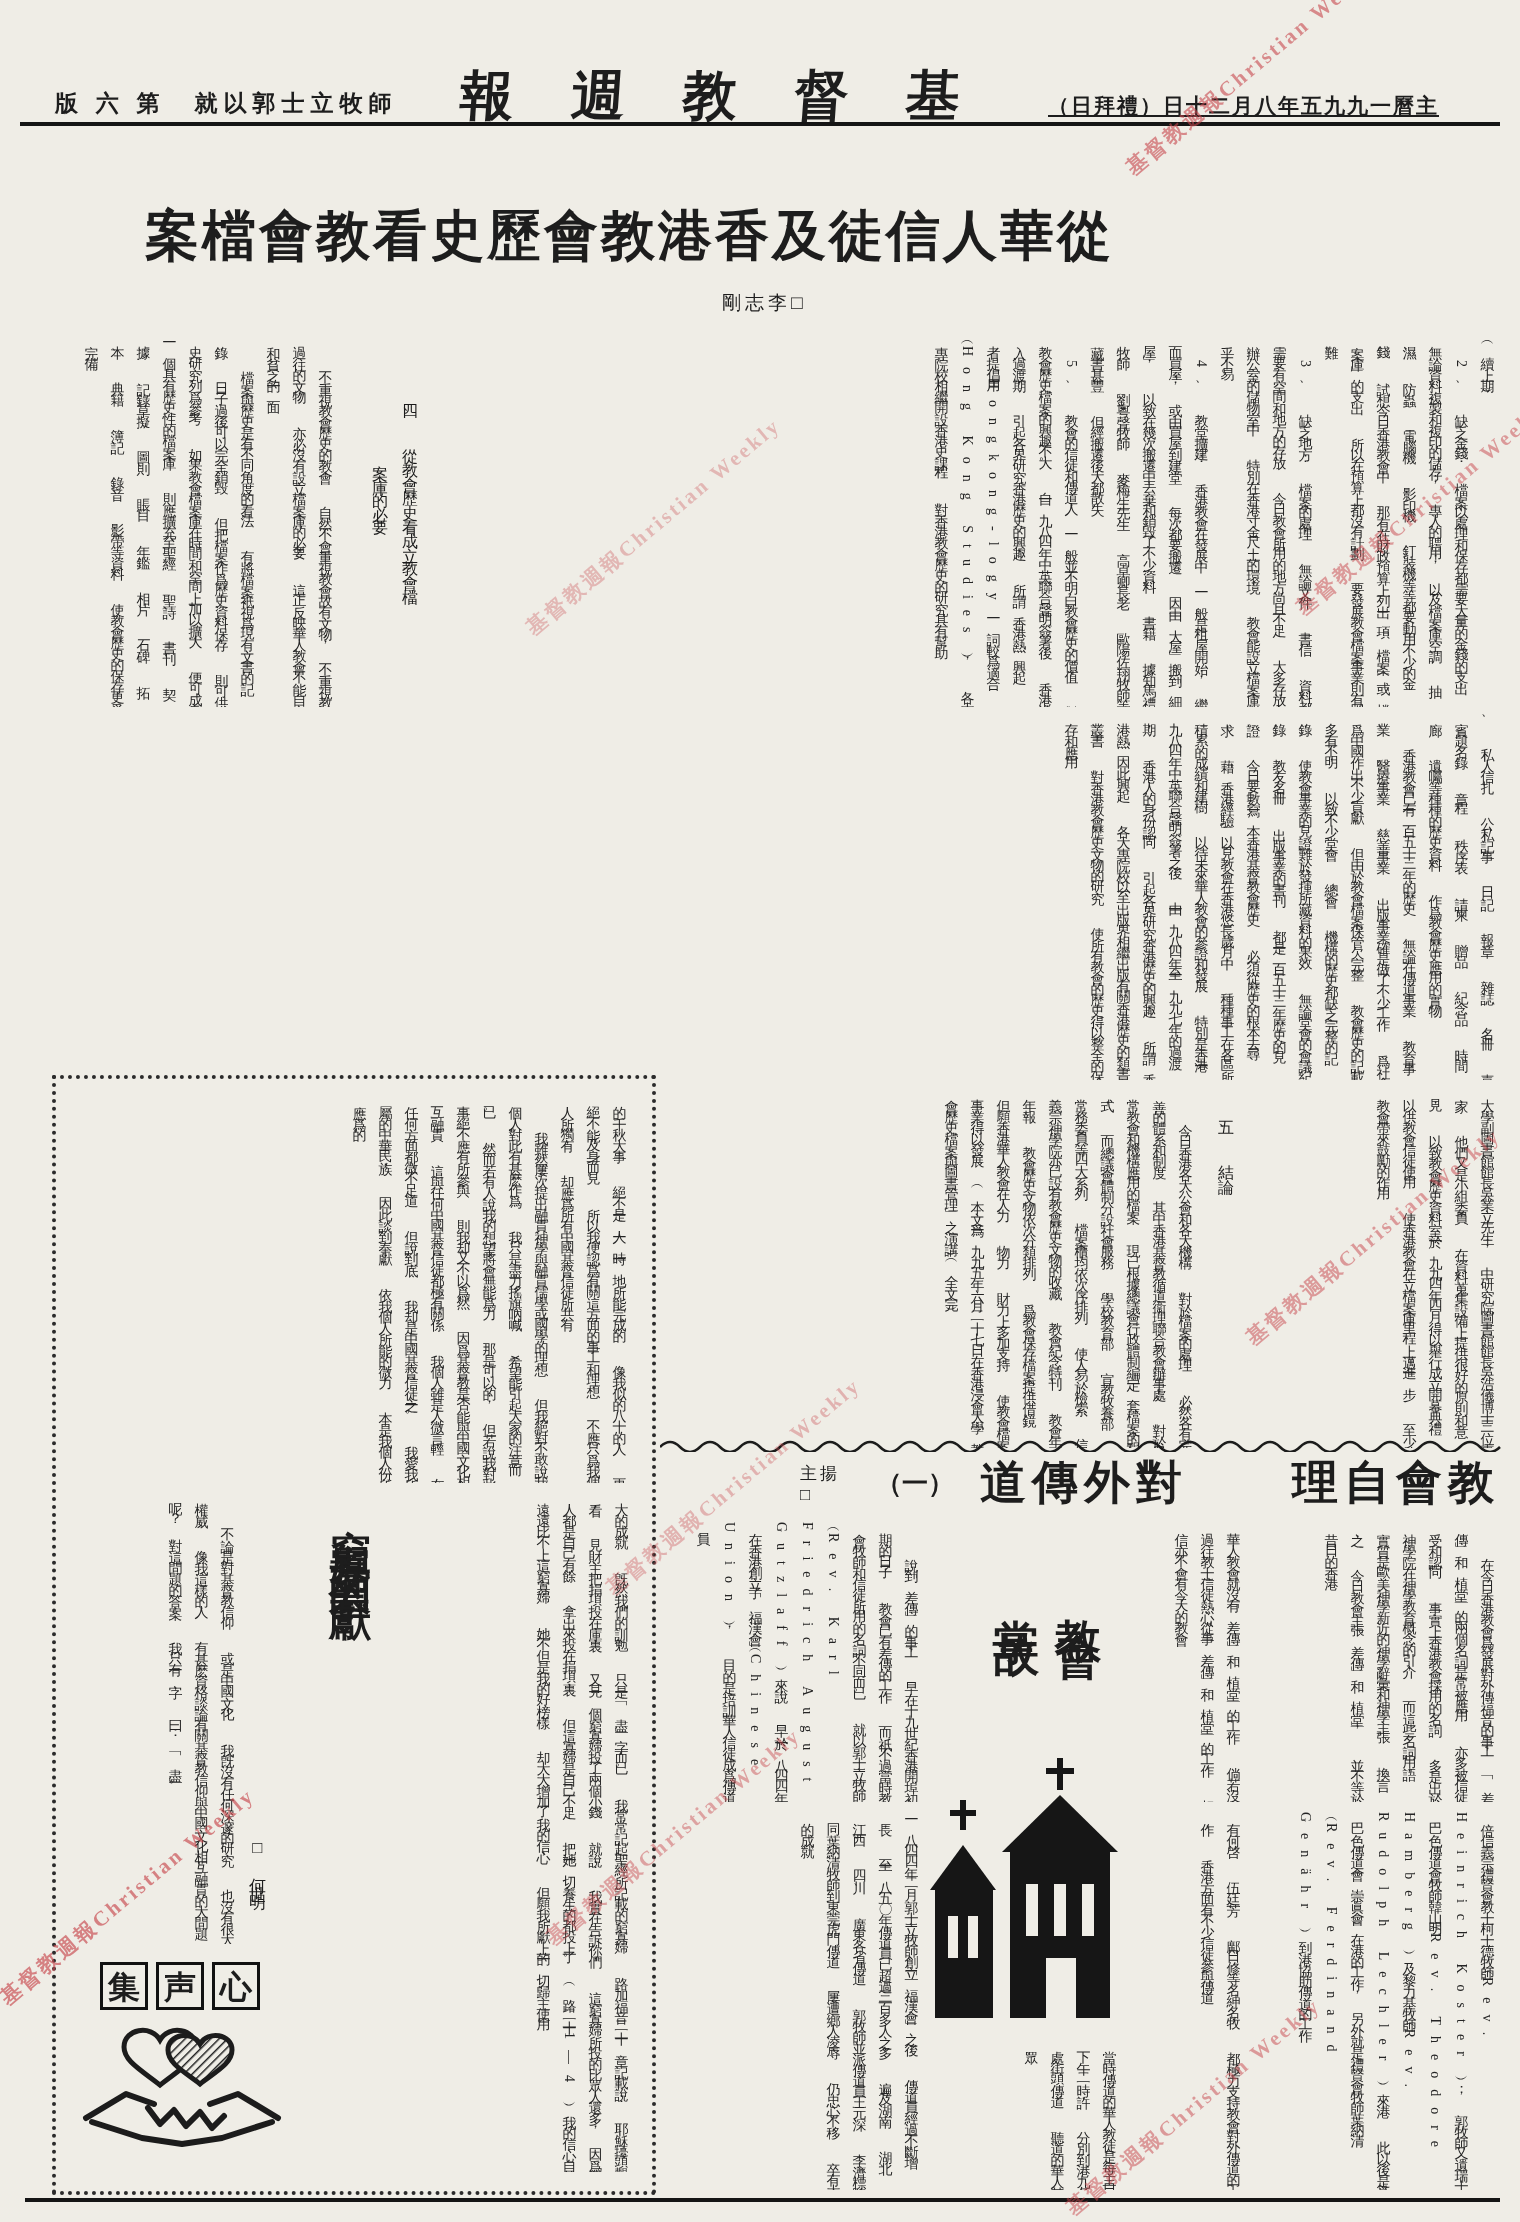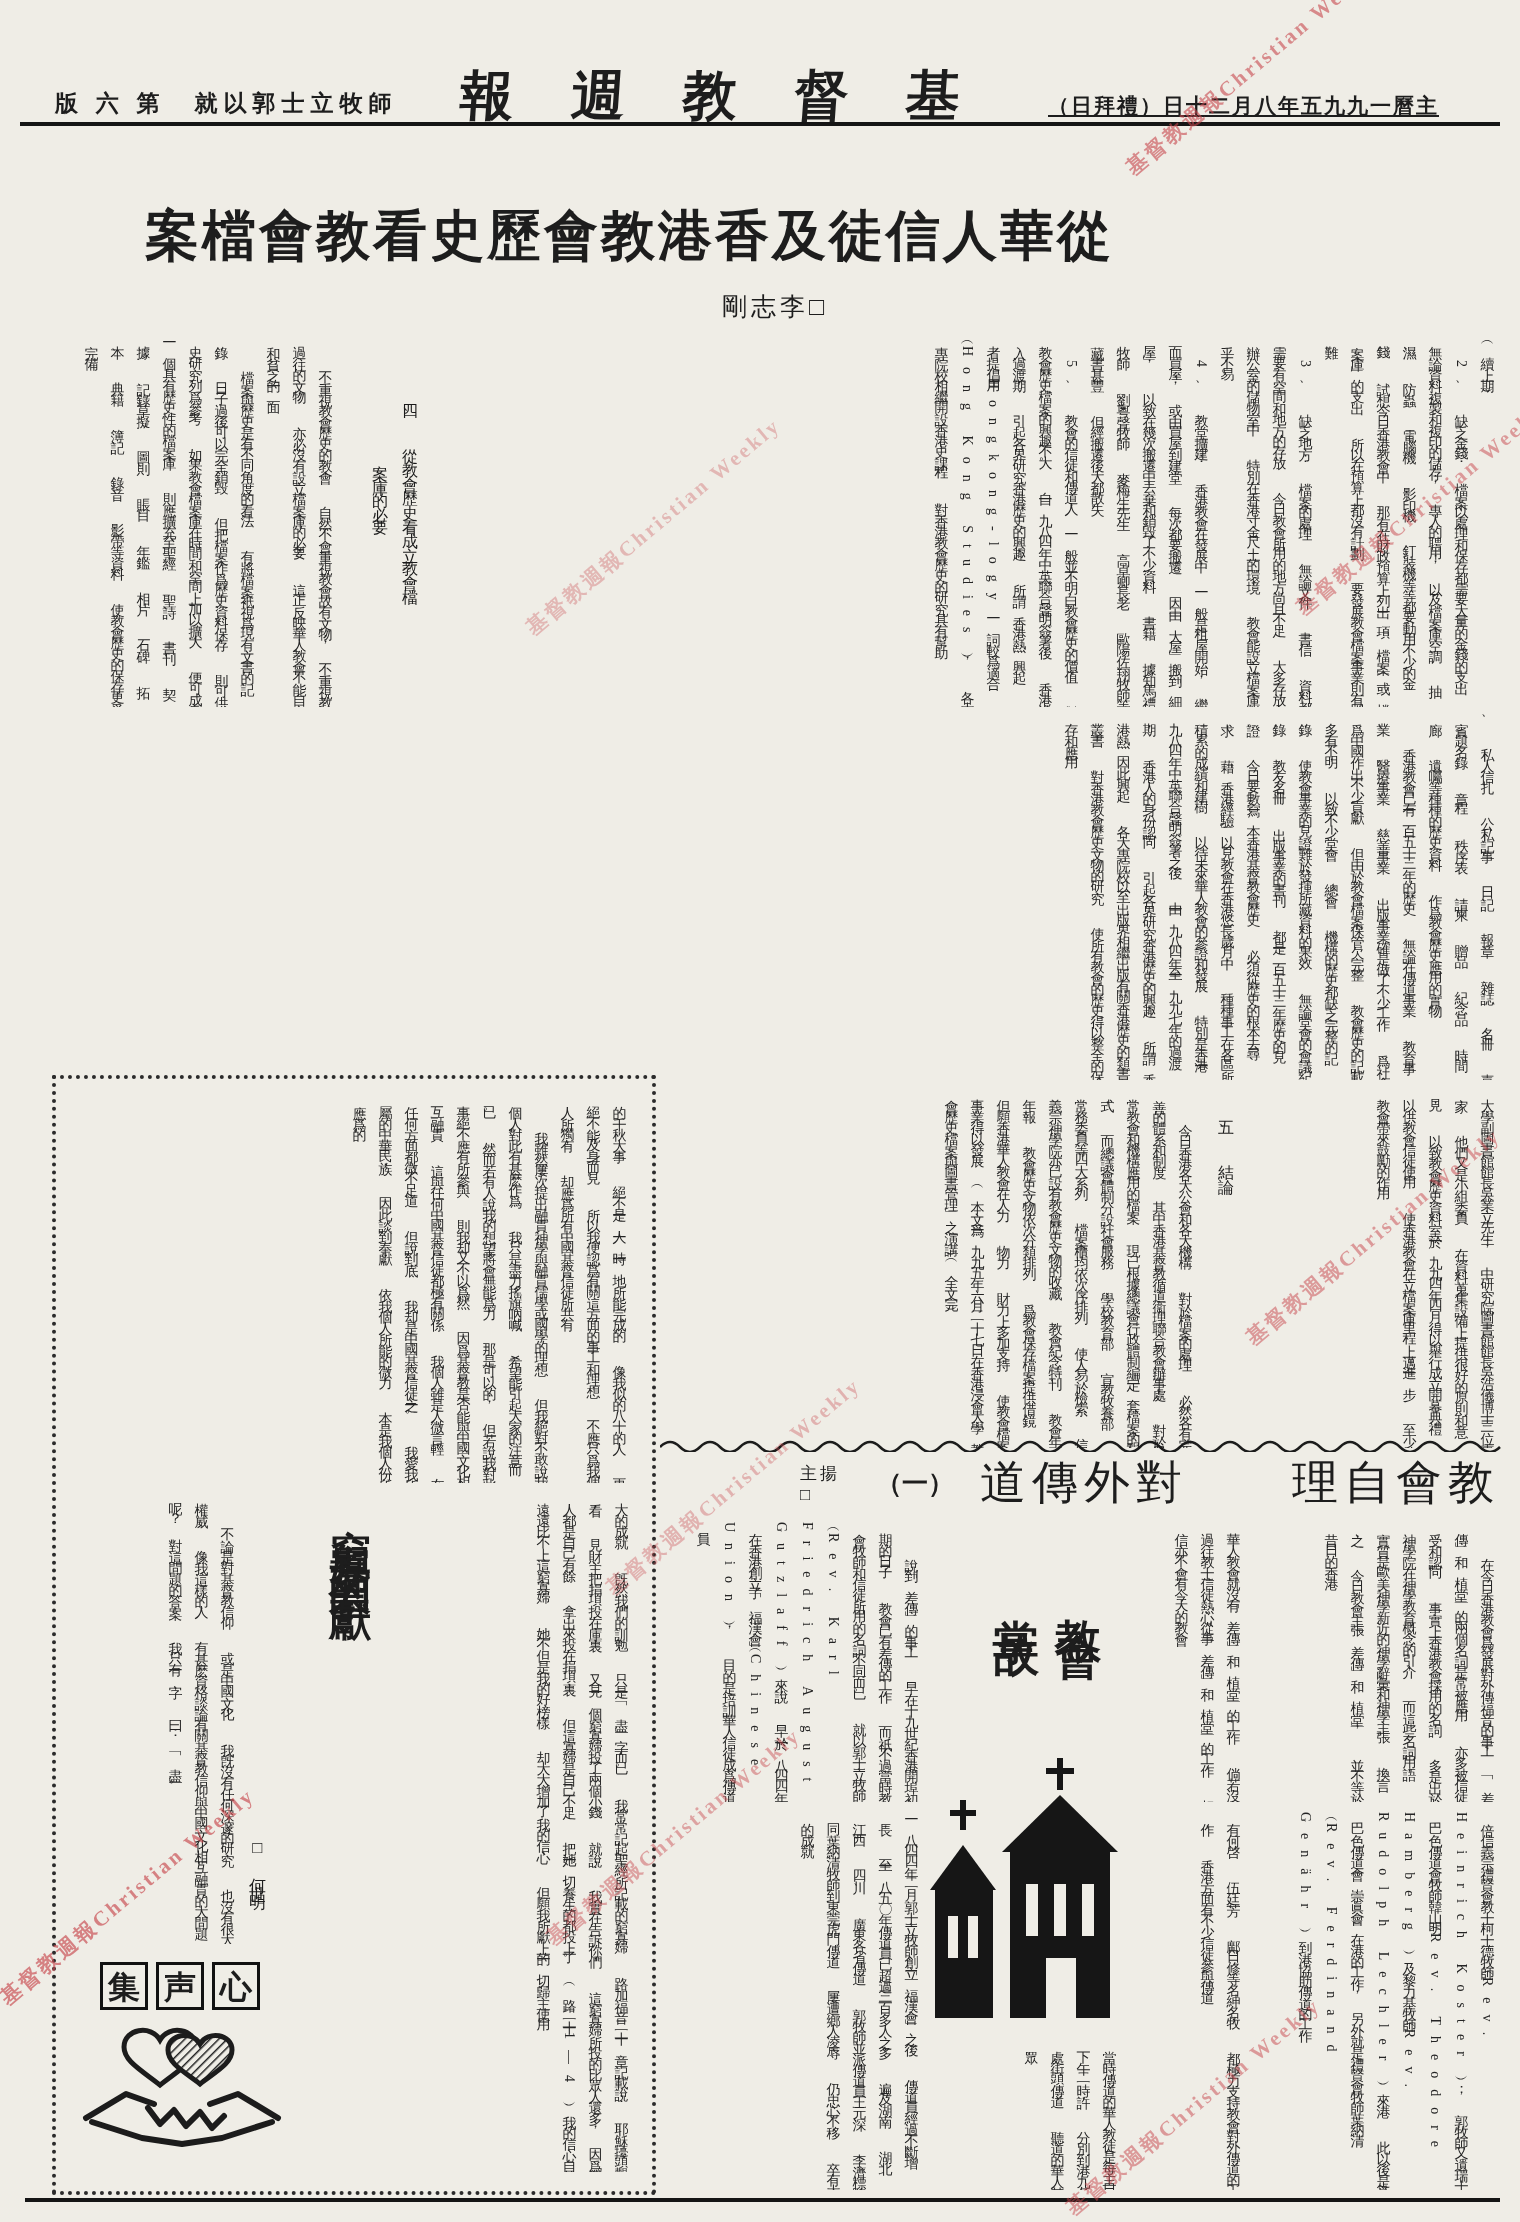--- a/index.html
+++ b/index.html
@@ -8,38 +8,38 @@
   .abs{position:absolute;}
   
   .edition{left:55px;top:88px;font-size:23px;font-weight:bold;letter-spacing:6px;}
   .masthead{left:460px;top:60px;font-size:54px;font-weight:bold;letter-spacing:22px;
             transform:skewX(-4deg);}
   .dateline{left:1048px;top:92px;font-size:21px;font-weight:bold;letter-spacing:2px;text-decoration:underline;}
   .rule{background:#151515;}
   
   .headline{left:145px;top:200px;width:920px;font-size:54px;font-weight:bold;
             letter-spacing:3px;white-space:nowrap;}
-  .byline-main{left:722px;top:290px;font-size:25px;letter-spacing:4px;}
+  .byline-main{left:722px;top:290px;font-size:19px;letter-spacing:4px;}
   
   .vtext{writing-mode:vertical-rl;text-orientation:mixed;font-size:14px;
          letter-spacing:11px;line-height:26px;white-space:pre-line;overflow:hidden;
          color:#242424;}
   .vhead{writing-mode:vertical-rl;font-size:16px;letter-spacing:14px;line-height:30px;
          white-space:pre-line;overflow:hidden;color:#1a1a1a;}
   
   .essay-box{left:52px;top:1075px;width:596px;height:1112px;border:4px dotted #2b2b2b;}
   .essay-title{writing-mode:vertical-rl;font-size:42px;font-weight:bold;letter-spacing:14px;
                white-space:pre-line;}
   .essay-author{writing-mode:vertical-rl;font-size:17px;letter-spacing:8px;}
   
   .ra-headrow{left:800px;top:1452px;width:700px;display:flex;align-items:center;
               justify-content:flex-end;gap:26px;}
   .ra-byline{font-size:17px;letter-spacing:3px;}
   .ra-issue{font-size:26px;font-weight:bold;}
-  .ra-title{font-size:46px;font-weight:normal;letter-spacing:6px;white-space:pre;}
+  .ra-title{font-size:46px;font-weight:bold;letter-spacing:6px;white-space:pre;}
   .ra-label{writing-mode:vertical-rl;font-size:46px;font-weight:bold;letter-spacing:14px;
             line-height:62px;white-space:pre-line;}
   
   .logo-boxes{display:flex;gap:8px;}
   .logo-boxes span{border:3px solid #111;font-size:32px;font-weight:bold;
                    padding:6px 5px 4px 5px;line-height:1;}
   
   .stamp{position:absolute;color:#c8484e;font-size:21px;letter-spacing:3px;
          white-space:nowrap;opacity:.6;transform:rotate(-40deg);transform-origin:left top;
          font-weight:bold;pointer-events:none;}

